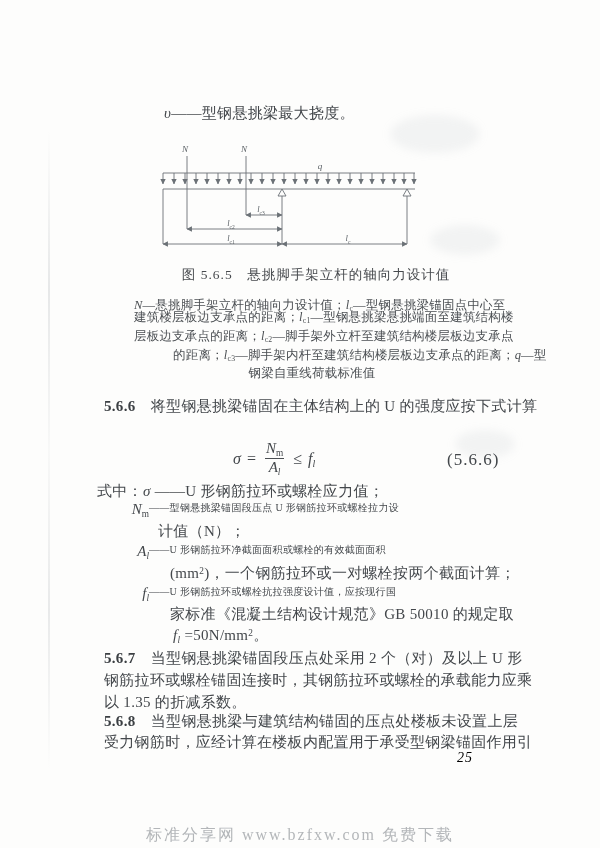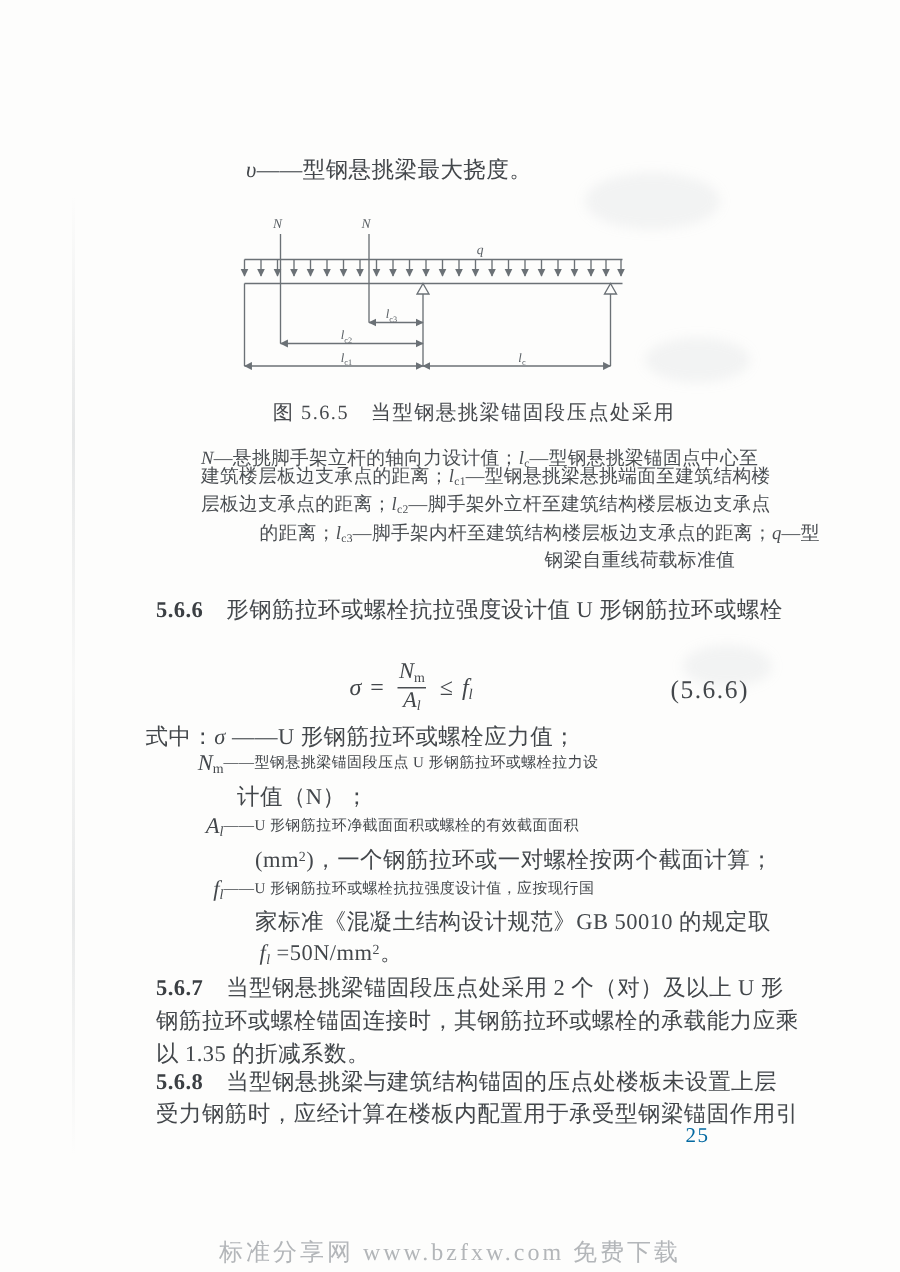--- a/index.html
+++ b/index.html
@@ -25,21 +25,21 @@
   
   .def{display:flex;}
   .def .sym{display:inline-block;width:46px;text-align:right;font-size:15px;}
   .def .dtext{font-size:10px;letter-spacing:0.3px;}
   
   .formula{position:absolute;left:233px;top:441px;display:flex;align-items:center;gap:6px;font-size:16px;}
   .frac{display:inline-flex;flex-direction:column;align-items:center;line-height:1.05;font-size:15px;}
   .fden{border-top:1px solid #4a4e52;padding:1px 4px 0 4px;}
   .fnum{padding:0 4px;}
   .eqtag{position:absolute;left:447px;top:450px;font-size:17px;letter-spacing:1px;}
-  .pagenum{font-size:14px;color:#0369a1;letter-spacing:1px;}
+  .pagenum{font-size:14px;font-style:italic;color:#000000;letter-spacing:1px;}
   .watermark{position:absolute;left:0;top:825px;width:600px;text-align:center;
     font-size:16px;letter-spacing:2px;color:#b3b6b9;}
   svg text{font-family:"Liberation Serif","DejaVu Serif",serif;fill:#5a6065;}
 </style>
 </head>
 <body>
 
 <div id="page">
 
   <div class="streak"></div>
@@ -105,29 +105,29 @@
 
     <text x="27" y="14" font-size="9" font-style="italic" text-anchor="middle">N</text>
     <text x="86" y="14" font-size="9" font-style="italic" text-anchor="middle">N</text>
     <text x="162" y="31" font-size="9" font-style="italic" text-anchor="middle">q</text>
     <text x="103" y="74" font-size="8.5" text-anchor="middle"><tspan font-style="italic">l</tspan><tspan dy="2.5" font-size="5.5">c3</tspan></text>
     <text x="73" y="88" font-size="8.5" text-anchor="middle"><tspan font-style="italic">l</tspan><tspan dy="2.5" font-size="5.5">c2</tspan></text>
     <text x="73" y="103" font-size="8.5" text-anchor="middle"><tspan font-style="italic">l</tspan><tspan dy="2.5" font-size="5.5">c1</tspan></text>
     <text x="190" y="103" font-size="8.5" text-anchor="middle"><tspan font-style="italic">l</tspan><tspan dy="2.5" font-size="5.5">c</tspan></text>
   </svg>
 
-  <div class="abs caption" style="left:116px;top:266px;">图 5.6.5　当型钢悬挑梁锚固段压点处采用</div>
+  <div class="abs caption" style="left:116px;top:266px;">图 5.6.5　悬挑脚手架立杆的轴向力设计值</div>
 
   <div class="abs legendline" style="left:134px;top:297px;"><i>N</i><span>—悬挑脚手架立杆的轴向力设计值；</span><i>l</i><sub>c</sub><span>—型钢悬挑梁锚固点中心至</span></div>
   <div class="abs legendline" style="left:134px;top:309px;"><span>建筑楼层板边支承点的距离；</span><i>l</i><sub>c1</sub><span>—型钢悬挑梁悬挑端面至建筑结构楼</span></div>
   <div class="abs legendline" style="left:134px;top:328px;"><span>层板边支承点的距离；</span><i>l</i><sub>c2</sub><span>—脚手架外立杆至建筑结构楼层板边支承点</span></div>
   <div class="abs legendline" style="left:134px;top:347px;padding-left:39px;"><span>的距离；</span><i>l</i><sub>c3</sub><span>—脚手架内杆至建筑结构楼层板边支承点的距离；</span><i>q</i><span>—型</span></div>
-  <div class="abs legendline" style="left:134px;top:365px;width:356px;text-align:right;"><span>钢梁自重线荷载标准值</span></div>
+  <div class="abs legendline" style="left:134px;top:365px;width:356px;text-align:center;"><span>钢梁自重线荷载标准值</span></div>
 
-  <div class="abs bodyline" style="left:104px;top:397px;"><b>5.6.6</b><span>　形钢筋拉环或螺栓抗拉强度设计值 U 形钢筋拉环或螺栓</span></div>
+  <div class="abs bodyline" style="left:104px;top:397px;"><b>5.6.6</b><span>　将型钢悬挑梁锚固在主体结构上的 U 的强度应按下式计算</span></div>
 
   <div class="formula">
     <span class="it">σ</span>
     <span>=</span>
     <span class="frac">
       <span class="fnum"><i>N</i><sub>m</sub></span>
       <span class="fden"><i>A</i><sub class="it">l</sub></span>
     </span>
     <span>≤</span>
     <span><i>f</i><sub class="it">l</sub></span>

